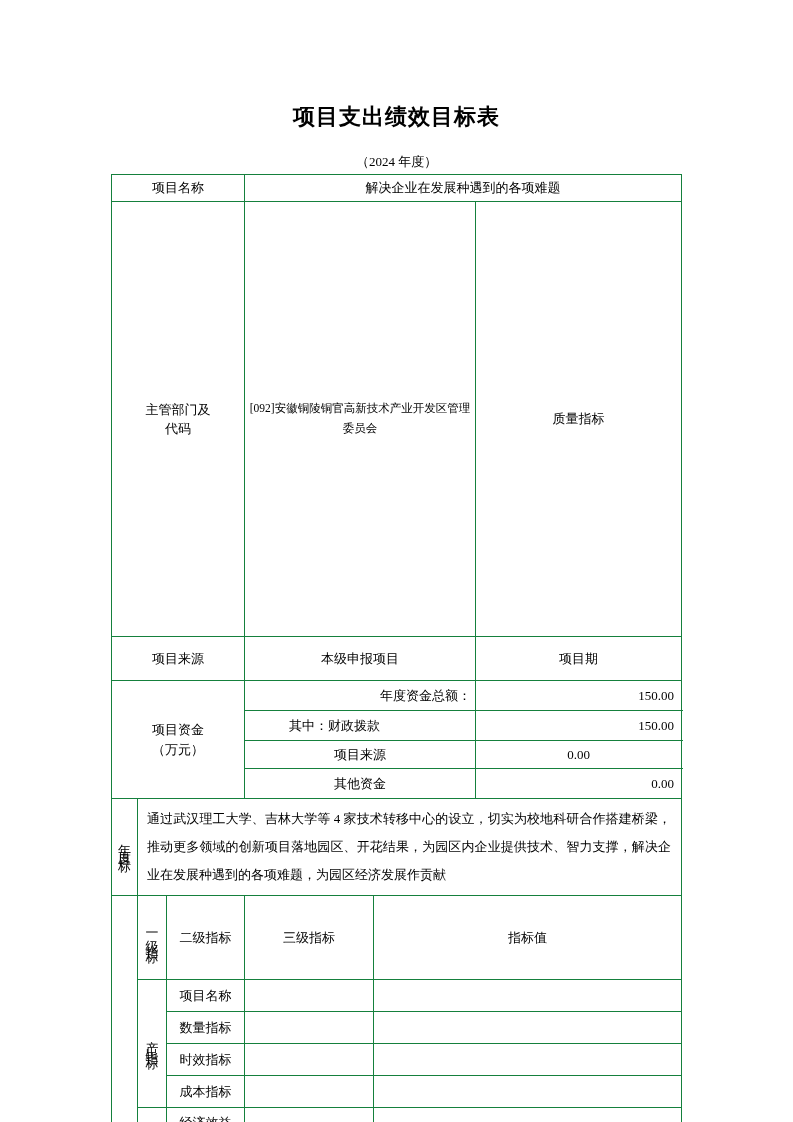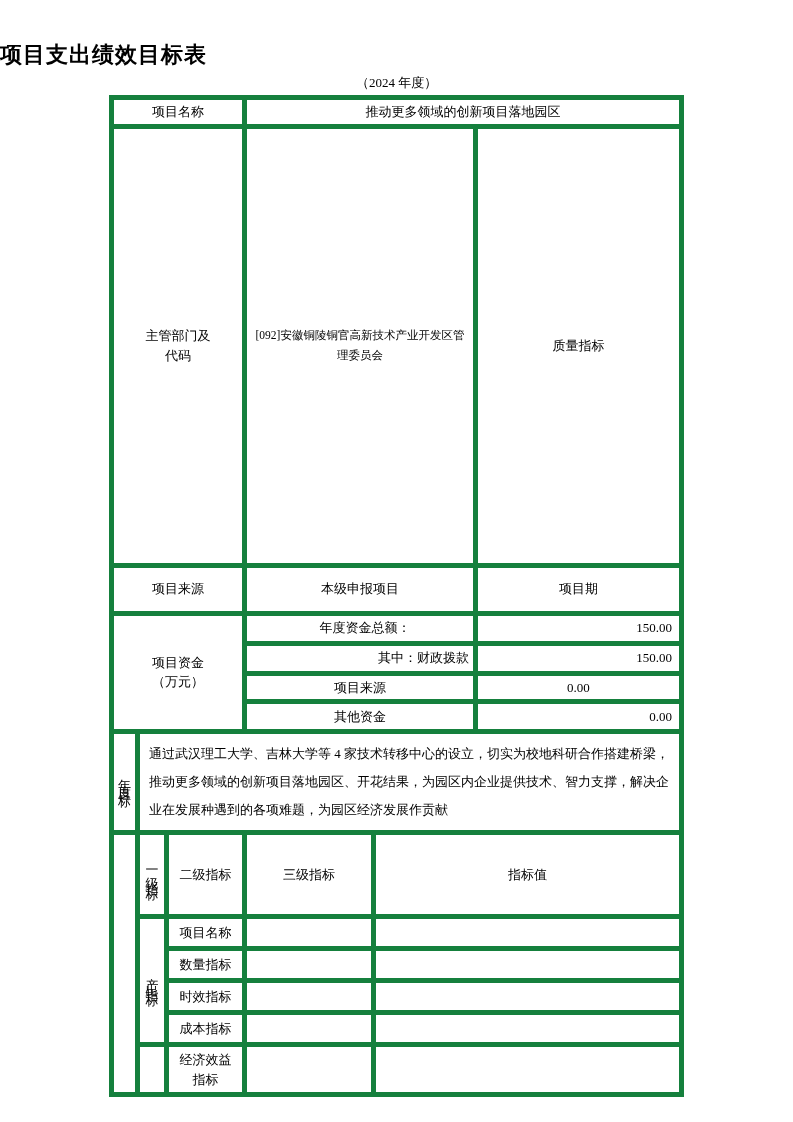--- a/index.html
+++ b/index.html
@@ -4,61 +4,61 @@
 <style>
   * { box-sizing: border-box; }
   html, body { margin: 0; padding: 0; }
   body {
     width: 793px; height: 1122px;
     background: #ffffff;
     color: #000;
     font-family: "Liberation Serif", "DejaVu Serif", serif;
   }
   .doc-title {
-    margin-top: 41px;
-    text-align: left;
+    margin-top: 103px;
+    text-align: center;
     font-size: 22px;
     line-height: 27px;
     font-weight: bold;
     letter-spacing: 1px;
   }
   .doc-subtitle {
-    margin-top: 7px;
+    margin-top: 24px;
     text-align: center;
     font-size: 13px;
     line-height: 16px;
   }
   table.main {
     border-collapse: collapse;
     table-layout: fixed;
     width: 570px;
     margin: 4px auto 0 auto;
   }
   td {
-    border: 5px solid #15803d;
+    border: 1px solid #15803d;
     vertical-align: middle;
     text-align: center;
     font-size: 13px;
     line-height: 1.5;
     white-space: pre-line;
     padding: 2px 4px;
     overflow: hidden;
   }
   td.vcell { padding: 0; }
   .vtext {
     display: inline-block;
     writing-mode: vertical-rl;
     text-orientation: upright;
     letter-spacing: 5px;
     line-height: 1;
     font-size: 13px;
   }
   td.small { font-size: 11.5px; line-height: 1.7; margin-left: 40px; }
-  td.fund-label-1 { text-align: center; padding-left: 14px; }
-  td.fund-label-2 { text-align: right; padding-left: 28px; }
+  td.fund-label-1 { text-align: right; padding-left: 14px; }
+  td.fund-label-2 { text-align: left; padding-left: 44px; }
   td.num-right { text-align: right; padding-right: 7px; }
   td.goal-text {
     text-align: justify;
     padding: 6px 10px 6px 9px;
     line-height: 28px;
   }
 </style>
 </head>
 <body>
 
@@ -72,21 +72,21 @@
       <col style="width:35px">
       <col style="width:43px">
     <col style="width:129px">
       <col style="width:102px">
       <col style="width:206px">
   </colgroup>
 
   <tbody>
       <tr style="height:27px">
     <td colspan="4">项目名称</td>
-    <td colspan="3">推动更多领域的创新项目落地园区</td>
+    <td colspan="3">解决企业在发展种遇到的各项难题</td>
   </tr>
 
   <tr style="height:47px">
     <td colspan="4">主管部门及
 代码</td>
     <td colspan="2" class="small">[092]安徽铜陵铜官高新技术产业开发区管理委员会</td>
     <td>质量指标</td>
     <td class="small">安徽铜陵铜官高新技术产
 业开发区管理委员会本级</td>
   </tr>

